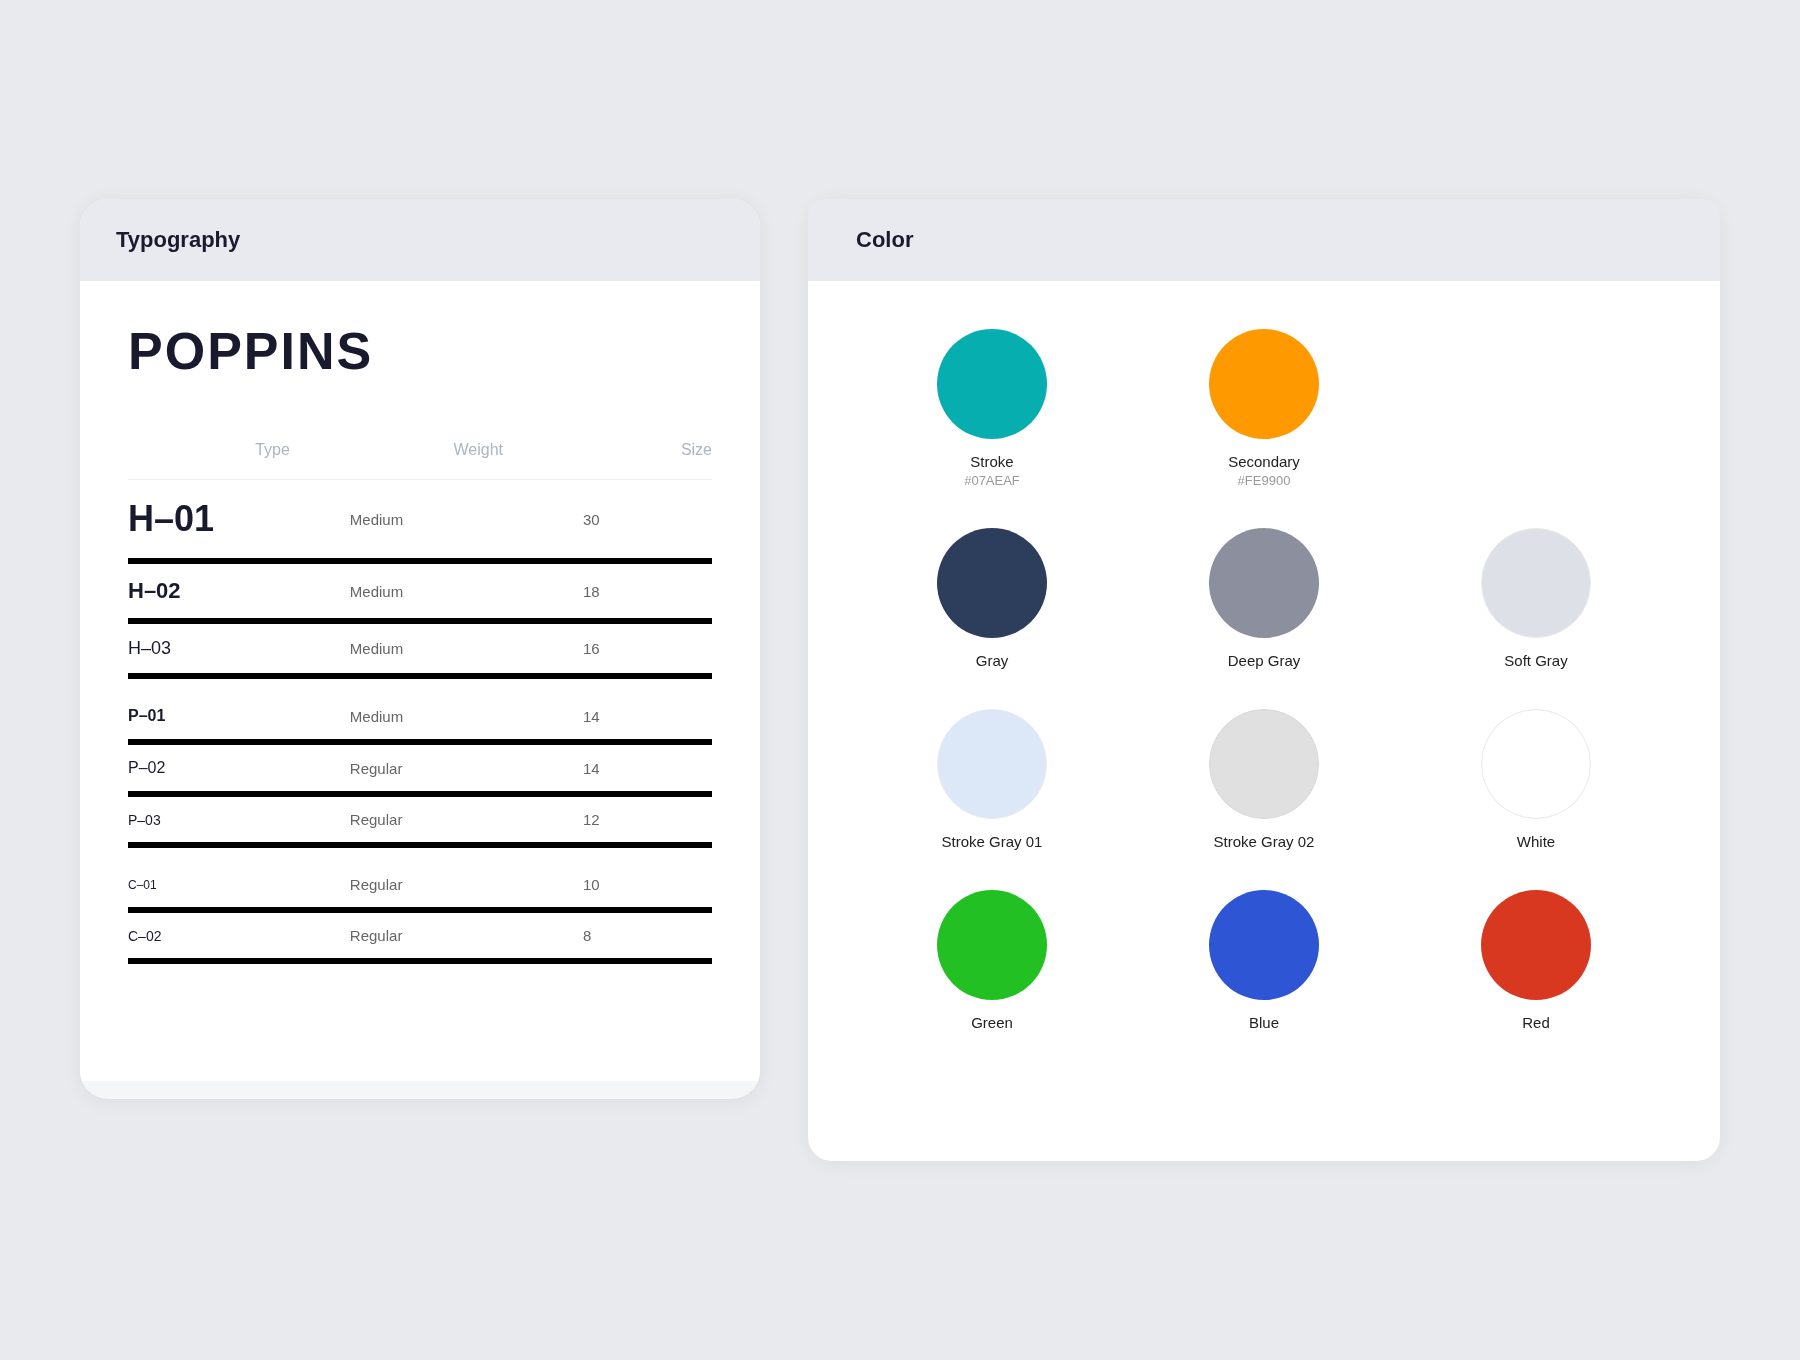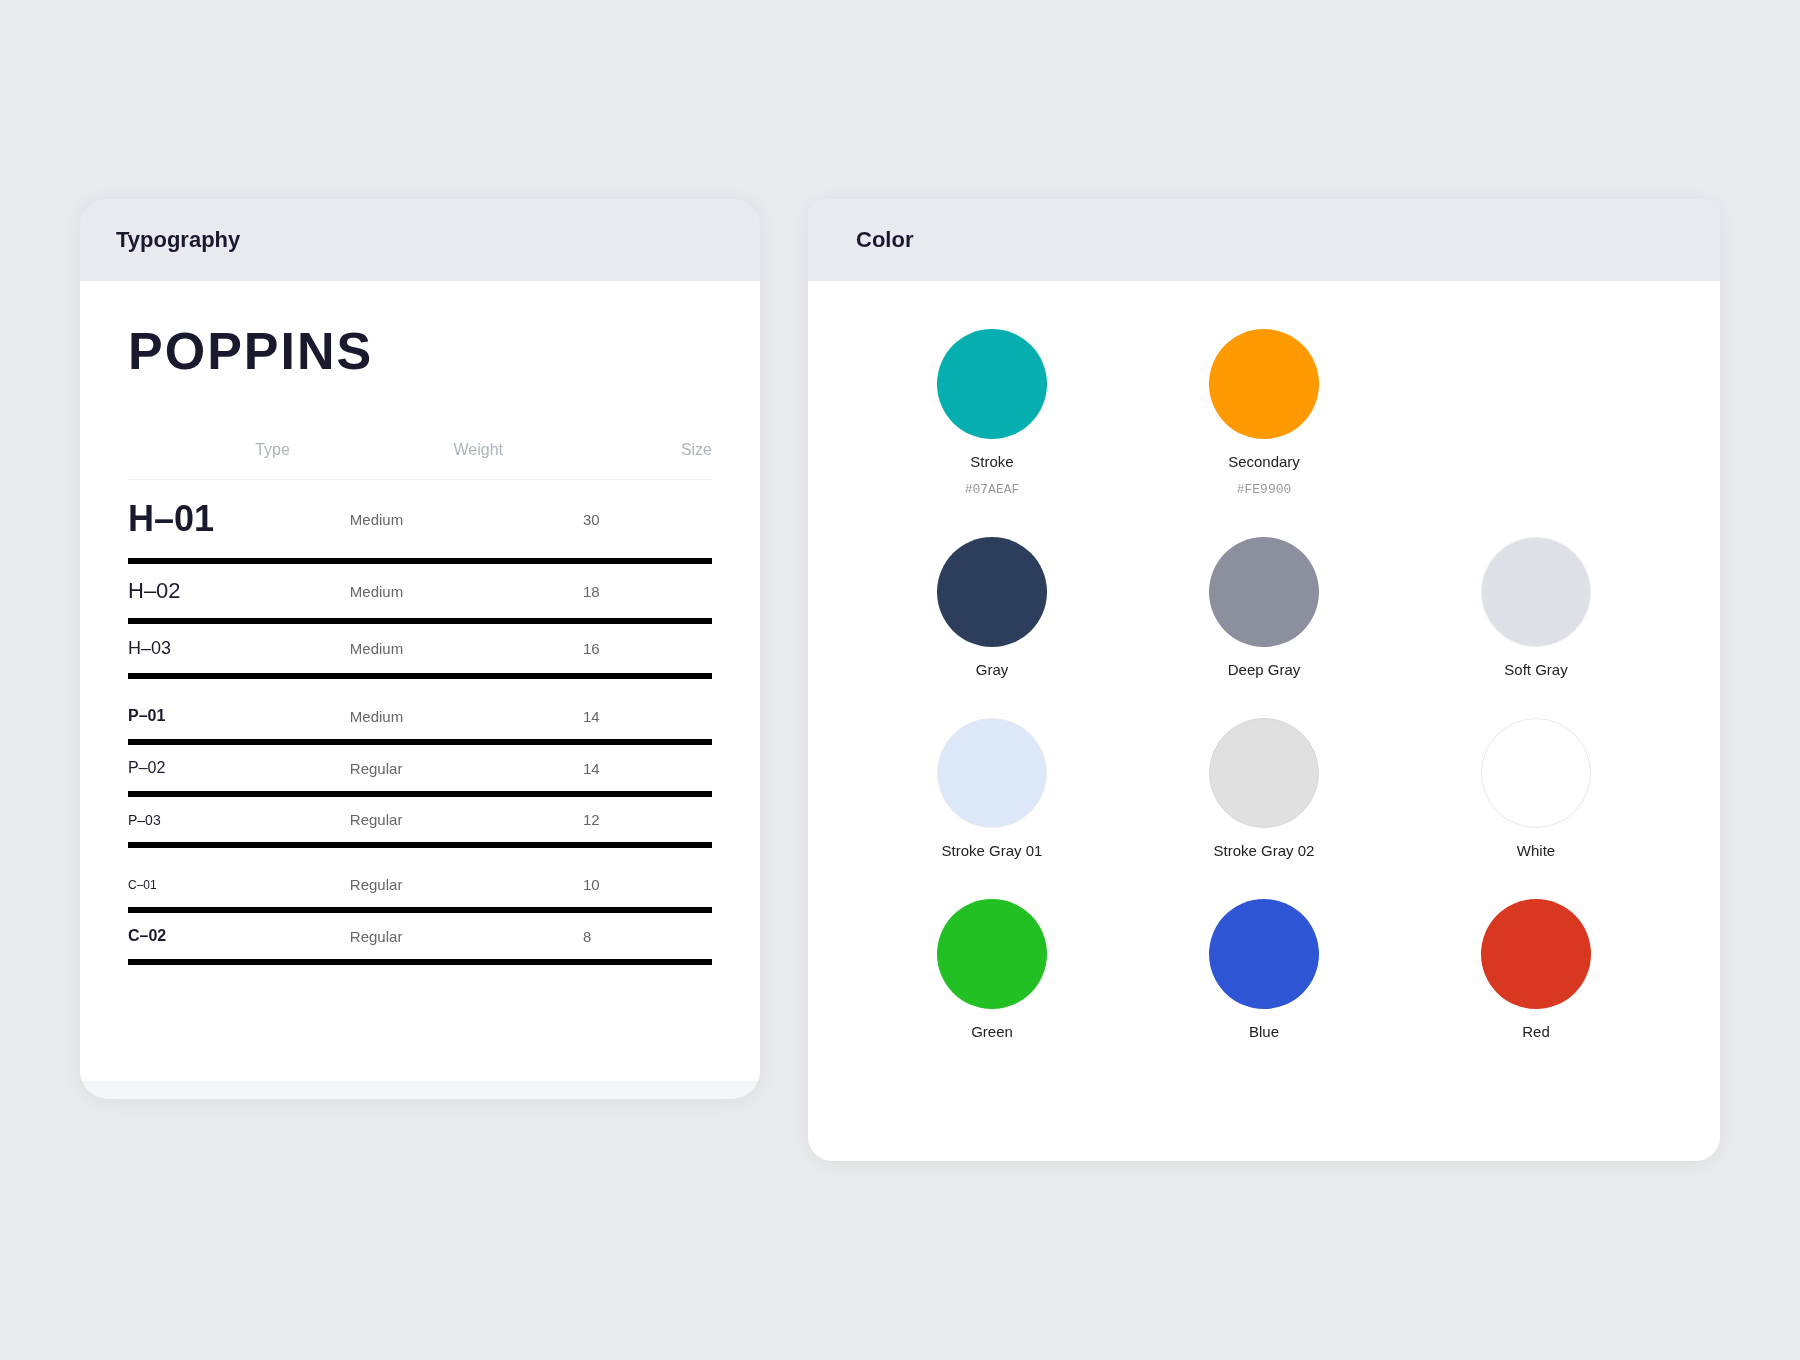--- a/index.html
+++ b/index.html
@@ -88,29 +88,29 @@
     .type-table td:nth-child(2) { padding-left: 60px; color: #666; }
     .type-table td:nth-child(3) { padding-left: 80px; color: #666; }
 
     .row-h01 td:first-child {
       font-size: 36px;
       font-weight: 700;
       color: #1a1a2e;
       padding: 18px 0;
     }
 
-    .row-h02 td:first-child { font-size: 22px; font-weight: 400; color: #1a1a2e; }
+    .row-h02 td:first-child { font-size: 22px; font-weight: 700; color: #1a1a2e; }
     .row-h03 td:first-child { font-size: 18px; font-weight: 500; color: #1a1a2e; }
 
     .row-p01 td:first-child { font-size: 16px; font-weight: 600; color: #1a1a2e; }
     .row-p02 td:first-child { font-size: 16px; font-weight: 400; color: #1a1a2e; }
     .row-p03 td:first-child { font-size: 14px; font-weight: 400; color: #1a1a2e; }
 
     .row-c01 td:first-child { font-size: 12px; font-weight: 400; color: #1a1a2e; }
-    .row-c02 td:first-child { font-size: 16px; font-weight: 700; color: #1a1a2e; }
+    .row-c02 td:first-child { font-size: 14px; font-weight: 400; color: #1a1a2e; }
 
     .section-gap td { padding-top: 28px; }
 
     
     .color-card {
       background: #f5f6f8;
       border-radius: 28px;
       overflow: visible;
       flex: 1;
       min-height: 960px;
@@ -164,22 +164,21 @@
       font-size: 15px;
       font-weight: 500;
       color: #222;
       display: block;
     }
 
     .color-hex {
       font-size: 13px;
       color: #999;
       display: block;
-      margin-top: 12px;
-      font-family: Liberation Mono, monospace;
+      margin-top: 3px;
     }
 
     
     .swatch-primary { background: #07AEAF; }
     .swatch-secondary { background: #FE9900; }
     .swatch-gray { background: #2d3d5c; }
     .swatch-deep-gray { background: #8b8f9e; }
     .swatch-soft-gray { background: #dde0e6; border: 1px solid #e8eaed; }
     .swatch-stroke-gray-01 { background: #dce8f8; border: 1px solid #e8eaed; }
     .swatch-stroke-gray-02 { background: #e0e0e0; border: 1px solid #d8d8d8; }

